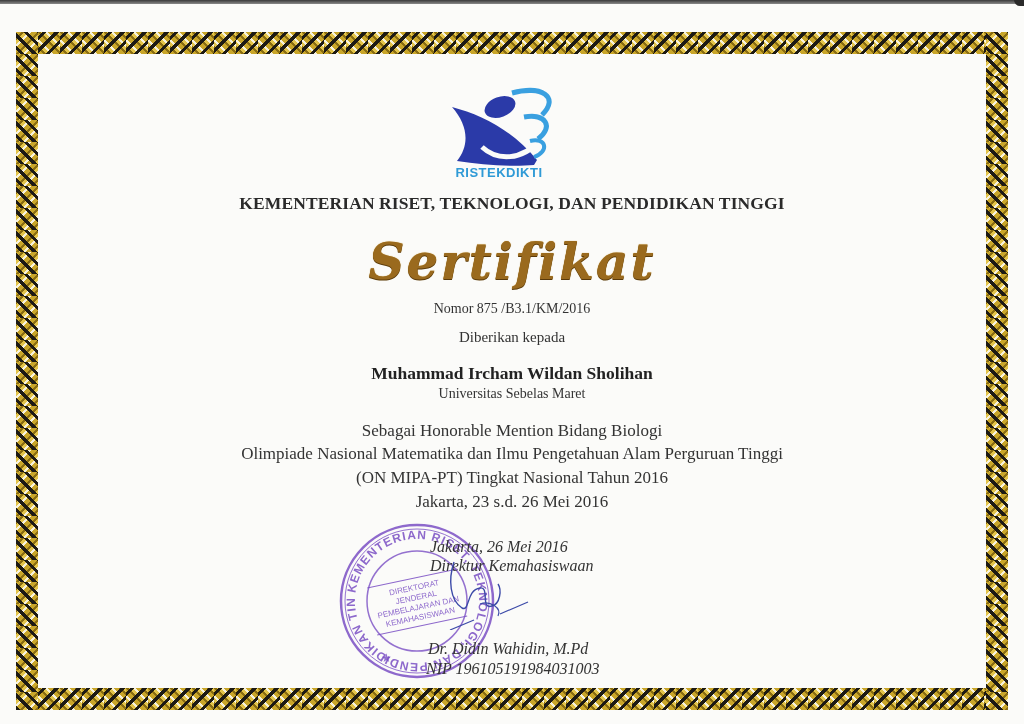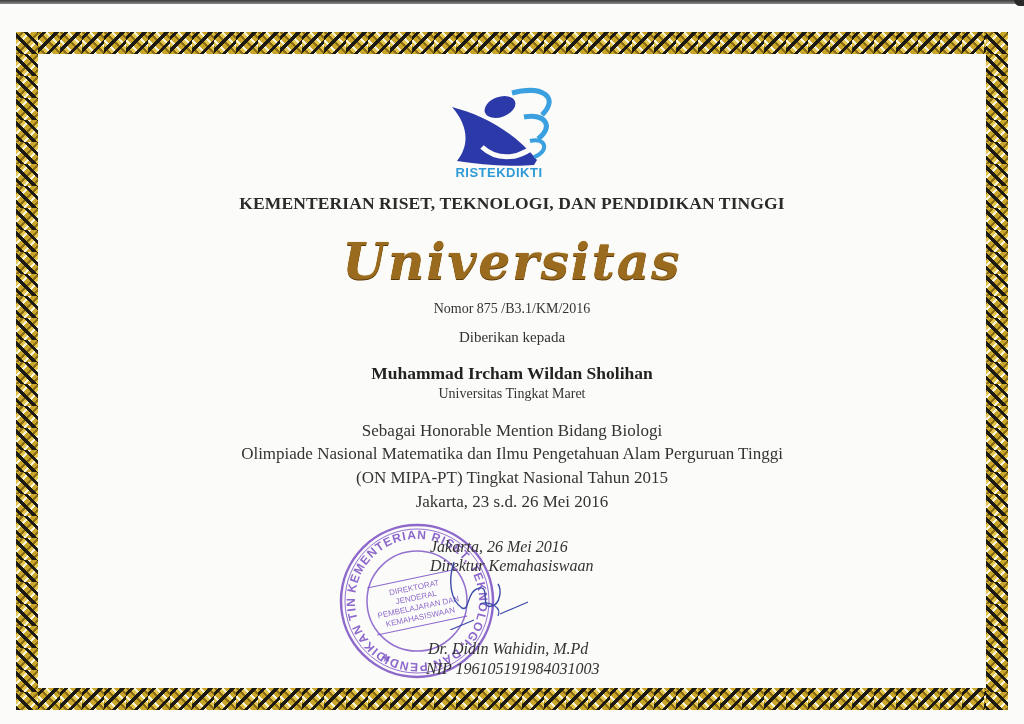--- a/index.html
+++ b/index.html
@@ -107,30 +107,30 @@
     <ellipse cx="58" cy="22" rx="16" ry="10" transform="rotate(-20 58 22)" fill="#2b3aa8"></ellipse>
     <path d="M40 62 C 55 76, 80 76, 98 55" stroke="#fbfbf9" stroke-width="5" fill="none"></path>
     <path d="M70 8 C 100 0, 118 12, 100 30" stroke="#3aa0e0" stroke-width="5" fill="none"></path>
     <path d="M82 32 C 104 28, 112 42, 96 54" stroke="#3aa0e0" stroke-width="5" fill="none"></path>
     <path d="M88 56 C 104 52, 108 66, 92 72" stroke="#3aa0e0" stroke-width="4" fill="none"></path>
   </svg>
   <div class="logo-text">RISTEKDIKTI</div>
 
   <div class="center ministry">KEMENTERIAN RISET, TEKNOLOGI, DAN PENDIDIKAN TINGGI</div>
 
-  <div class="center cert-title">Universitas</div>
+  <div class="center cert-title">Sertifikat</div>
 
   <div class="center nomor">Nomor 875 /B3.1/KM/2016</div>
   <div class="center given">Diberikan kepada</div>
   <div class="center name">Muhammad Ircham Wildan Sholihan</div>
-  <div class="center univ">Universitas Tingkat Maret</div>
+  <div class="center univ">Universitas Sebelas Maret</div>
 
   <div class="center body-line l1">Sebagai Honorable Mention Bidang Biologi</div>
   <div class="center body-line l2">Olimpiade Nasional Matematika dan Ilmu Pengetahuan Alam Perguruan Tinggi</div>
-  <div class="center body-line l3">(ON MIPA-PT) Tingkat Nasional Tahun 2015</div>
+  <div class="center body-line l3">(ON MIPA-PT) Tingkat Nasional Tahun 2016</div>
   <div class="center body-line l4">Jakarta, 23 s.d. 26 Mei 2016</div>
 
   <svg class="stamp" viewBox="0 0 160 158">
     <defs>
       <path id="stampArc" d="M 80 79 m -62 0 a 62 62 0 1 1 124 0 a 62 62 0 1 1 -124 0"></path>
     </defs>
     <circle cx="80" cy="79" r="76" fill="none" stroke="#7a4fc4" stroke-width="2.5" opacity="0.85"></circle>
     <circle cx="80" cy="79" r="72" fill="none" stroke="#7a4fc4" stroke-width="1" opacity="0.8"></circle>
     <circle cx="80" cy="79" r="50" fill="none" stroke="#7a4fc4" stroke-width="1.5" opacity="0.8"></circle>
     <text font-family="Liberation Sans, sans-serif" font-size="12" font-weight="bold" fill="#7a4fc4" opacity="0.85" letter-spacing="1">

